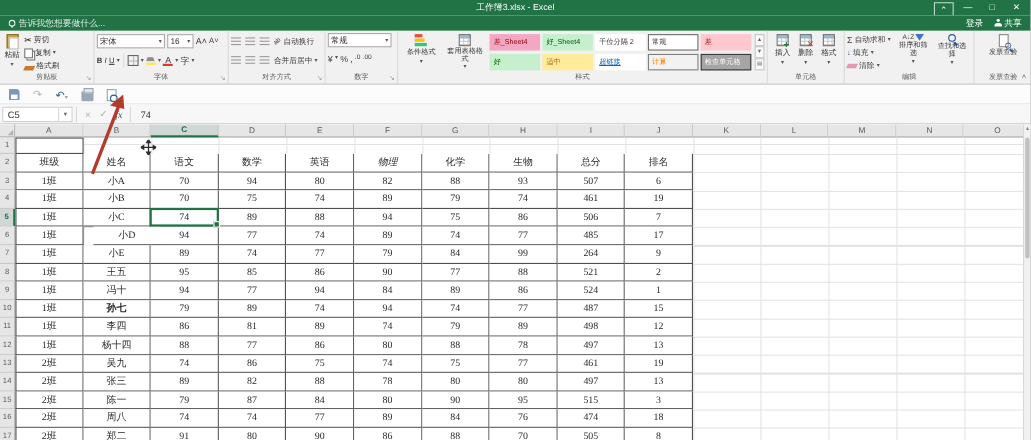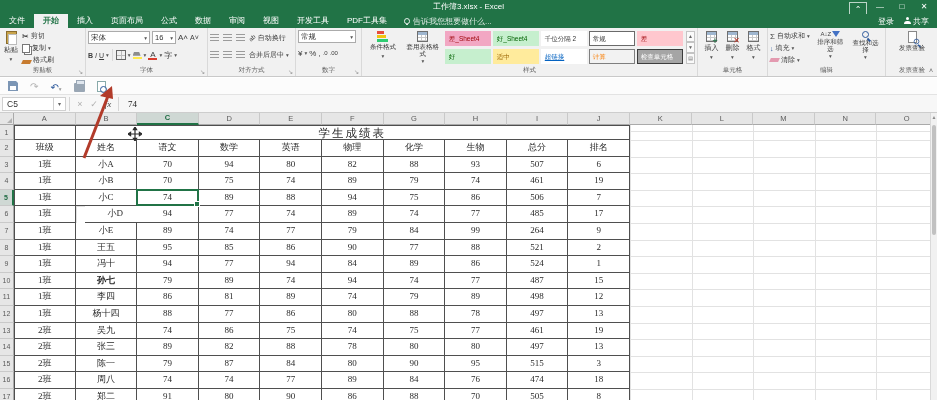--- a/index.html
+++ b/index.html
@@ -126,32 +126,20 @@
     <div class="doc-title">工作簿3.xlsx - Excel</div>
     <div class="winctl">
       <span class="ribopt">⌃</span>
       <span>—</span>
       <span>□</span>
       <span>✕</span>
     </div>
   </div>
 
   <div class="tabsrow">
-    <div style="display:flex">
-        <div class="tab">文件</div>
-        <div class="tab active">开始</div>
-        <div class="tab">插入</div>
-        <div class="tab">页面布局</div>
-        <div class="tab">公式</div>
-        <div class="tab">数据</div>
-        <div class="tab">审阅</div>
-        <div class="tab">视图</div>
-        <div class="tab">开发工具</div>
-        <div class="tab">PDF工具集</div>
-      </div>
     <div class="tellme">
       <span class="bulb"></span>
       <span>告诉我您想要做什么...</span>
     </div>
     <div class="tabs-right">
       <span>登录</span>
       <span><span class="person"></span><span>共享</span></span>
     </div>
   </div>
 
@@ -413,27 +401,26 @@
       <div class="rowhdr" style="left: 0px; top: 143.2px; width: 14px; height: 16.6px; font-size: 7px; line-height: 16.6px;">9</div>
       <div class="rowhdr" style="left: 0px; top: 159.8px; width: 14px; height: 16.6px; font-size: 7px; line-height: 16.6px;">10</div>
       <div class="rowhdr" style="left: 0px; top: 176.4px; width: 14px; height: 16.6px; font-size: 7px; line-height: 16.6px;">11</div>
       <div class="rowhdr" style="left: 0px; top: 193px; width: 14px; height: 16.6px; font-size: 7px; line-height: 16.6px;">12</div>
       <div class="rowhdr" style="left: 0px; top: 209.6px; width: 14px; height: 16.6px; font-size: 7px; line-height: 16.6px;">13</div>
       <div class="rowhdr" style="left: 0px; top: 226.2px; width: 14px; height: 16.6px; font-size: 7px; line-height: 16.6px;">14</div>
       <div class="rowhdr" style="left: 0px; top: 242.8px; width: 14px; height: 16.6px; font-size: 7px; line-height: 16.6px;">15</div>
       <div class="rowhdr" style="left: 0px; top: 259.4px; width: 14px; height: 16.6px; font-size: 7px; line-height: 16.6px;">16</div>
       <div class="rowhdr" style="left: 0px; top: 276px; width: 14px; height: 16.6px; font-size: 7px; line-height: 16.6px;">17</div>
       <div class="tcell btop bleft" style="left: 14px; top: 12px; width: 61.6px; height: 15px;"></div>
-      <div class="tcell btop sheettitle" style="left: 75.6px; top: 12px; width: 554.4px; height: 15px; line-height: 14px;">学生成绩表</div>
       <div class="tcell bleft" style="left: 14px; top: 27px; width: 61.6px; height: 16.6px; line-height: 15.6px;">班级</div>
       <div class="tcell" style="left: 75.6px; top: 27px; width: 61.6px; height: 16.6px; line-height: 15.6px;">姓名</div>
       <div class="tcell" style="left: 137.2px; top: 27px; width: 61.6px; height: 16.6px; line-height: 15.6px;">语文</div>
       <div class="tcell" style="left: 198.8px; top: 27px; width: 61.6px; height: 16.6px; line-height: 15.6px;">数学</div>
       <div class="tcell" style="left: 260.4px; top: 27px; width: 61.6px; height: 16.6px; line-height: 15.6px;">英语</div>
-      <div class="tcell" style="left: 322px; top: 27px; width: 61.6px; height: 16.6px; line-height: 15.6px;">物理</div>
+      <div class="tcell" style="left: 322px; top: 27px; width: 61.6px; height: 16.6px; line-height: 15.6px; font-style: italic;">物理</div>
       <div class="tcell" style="left: 383.6px; top: 27px; width: 61.6px; height: 16.6px; line-height: 15.6px;">化学</div>
       <div class="tcell" style="left: 445.2px; top: 27px; width: 61.6px; height: 16.6px; line-height: 15.6px;">生物</div>
       <div class="tcell" style="left: 506.8px; top: 27px; width: 61.6px; height: 16.6px; line-height: 15.6px;">总分</div>
       <div class="tcell" style="left: 568.4px; top: 27px; width: 61.6px; height: 16.6px; line-height: 15.6px;">排名</div>
       <div class="tcell bleft" style="left: 14px; top: 43.6px; width: 61.6px; height: 16.6px; line-height: 15.6px;">1班</div>
       <div class="tcell" style="left: 75.6px; top: 43.6px; width: 61.6px; height: 16.6px; line-height: 15.6px;">小A</div>
       <div class="tcell" style="left: 137.2px; top: 43.6px; width: 61.6px; height: 16.6px; line-height: 15.6px;">70</div>
       <div class="tcell" style="left: 198.8px; top: 43.6px; width: 61.6px; height: 16.6px; line-height: 15.6px;">94</div>
       <div class="tcell" style="left: 260.4px; top: 43.6px; width: 61.6px; height: 16.6px; line-height: 15.6px;">80</div>
       <div class="tcell" style="left: 322px; top: 43.6px; width: 61.6px; height: 16.6px; line-height: 15.6px;">82</div>

